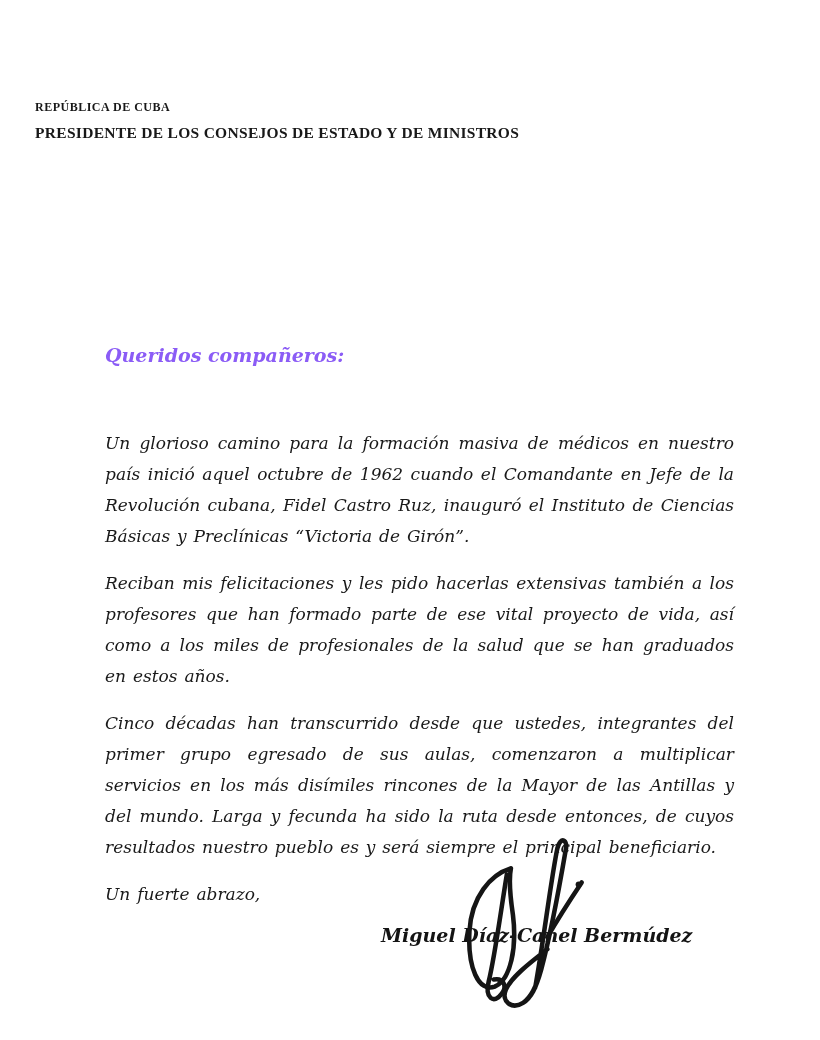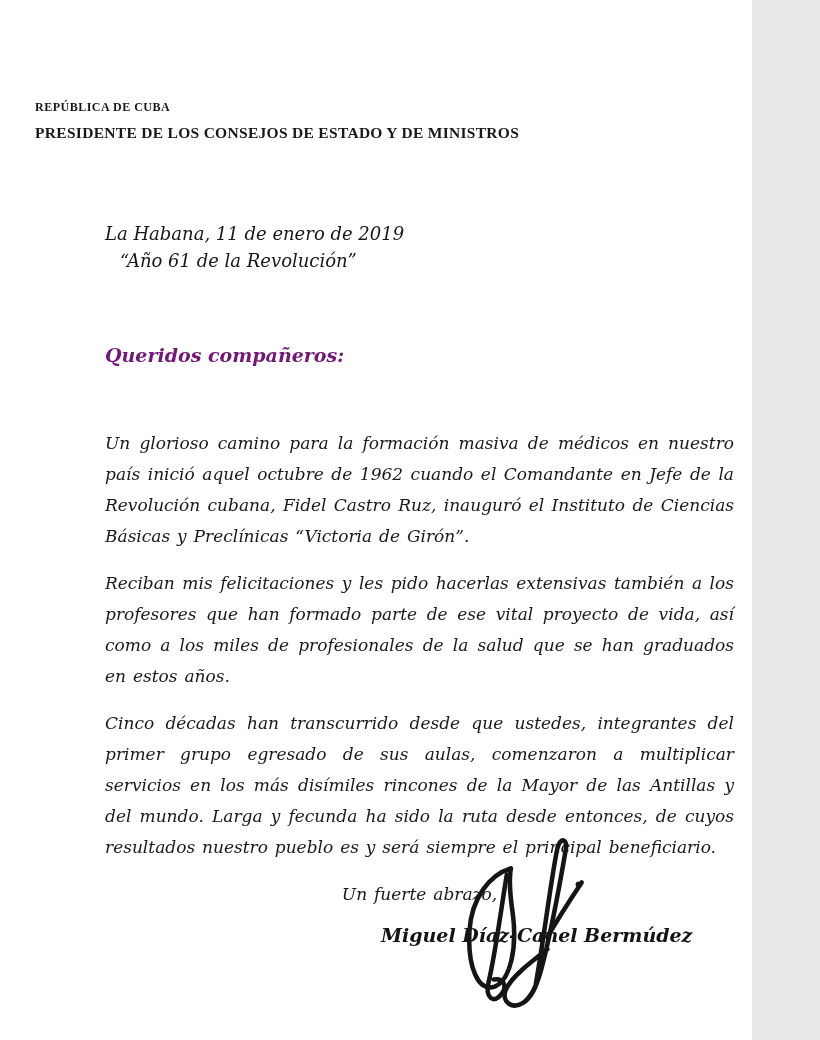--- a/index.html
+++ b/index.html
@@ -3,21 +3,21 @@
 <meta charset="utf-8">
 <style>
   html, body { margin: 0; padding: 0; }
   body {
     width: 820px; height: 1040px;
     background: #e9e9e9;
     font-family: "DejaVu Serif", serif;
   }
   .page {
     position: relative;
-    width: 752px; height: 1040px;
+    width: 820px; height: 1040px;
     background: #ffffff;
     color: #1b1b1b;
     overflow: hidden;
   }
   .letterhead {
     position: absolute;
     left: 35px; top: 100px;
     font-family: "Liberation Serif", serif;
     color: #181818;
   }
@@ -40,38 +40,38 @@
     line-height: 27px;
     color: #171717;
   }
   .dateline .motto { margin-left: 15px; }
   .salutation {
     position: absolute;
     left: 105px; top: 344px;
     font-style: italic;
     font-weight: bold;
     font-size: 19px;
-    color: #701a75;
+    color: #8b5cf6;
   }
   .body-text {
     position: absolute;
     left: 105px; top: 428px;
     width: 629px;
     font-style: italic;
     font-size: 17px;
     line-height: 31px;
     color: #191919;
   }
   .body-text p {
     margin: 0 0 16px 0;
     text-align: justify;
     word-spacing: 1.5px;
   }
   .body-text p.closing {
-    text-align: center;
+    text-align: left;
     margin-top: 12px;
   }
   .signer-name {
     position: absolute;
     left: 381px; top: 924px;
     font-style: italic;
     font-weight: bold;
     font-size: 19px;
     color: #141414;
     white-space: nowrap;
@@ -85,24 +85,20 @@
 </head>
 <body>
 
 <div class="page">
 
   <div class="letterhead">
     <div class="lh-republic">REPÚBLICA DE CUBA</div>
     <div class="lh-office">PRESIDENTE DE LOS CONSEJOS DE ESTADO Y DE MINISTROS</div>
   </div>
 
-  <div class="dateline">
-    <div>La Habana, 11 de enero de 2019</div>
-    <div class="motto">“Año 61 de la Revolución”</div>
-  </div>
 
   <div class="salutation">Queridos compañeros:</div>
 
   <div class="body-text">
     <p>Un glorioso camino para la formación masiva de médicos en nuestro país inició aquel octubre de 1962 cuando el Comandante en Jefe de la Revolución cubana, Fidel Castro Ruz, inauguró el Instituto de Ciencias Básicas y Preclínicas “Victoria de Girón”.</p>
     <p>Reciban mis felicitaciones y les pido hacerlas extensivas también a los profesores que han formado parte de ese vital proyecto de vida, así como a los miles de profesionales de la salud que se han graduados en estos años.</p>
     <p>Cinco décadas han transcurrido desde que ustedes, integrantes del primer grupo egresado de sus aulas, comenzaron a multiplicar servicios en los más disímiles rincones de la Mayor de las Antillas y del mundo. Larga y fecunda ha sido la ruta desde entonces, de cuyos resultados nuestro pueblo es y será siempre el principal beneficiario.</p>
     <p class="closing">Un fuerte abrazo,</p>
   </div>
 

